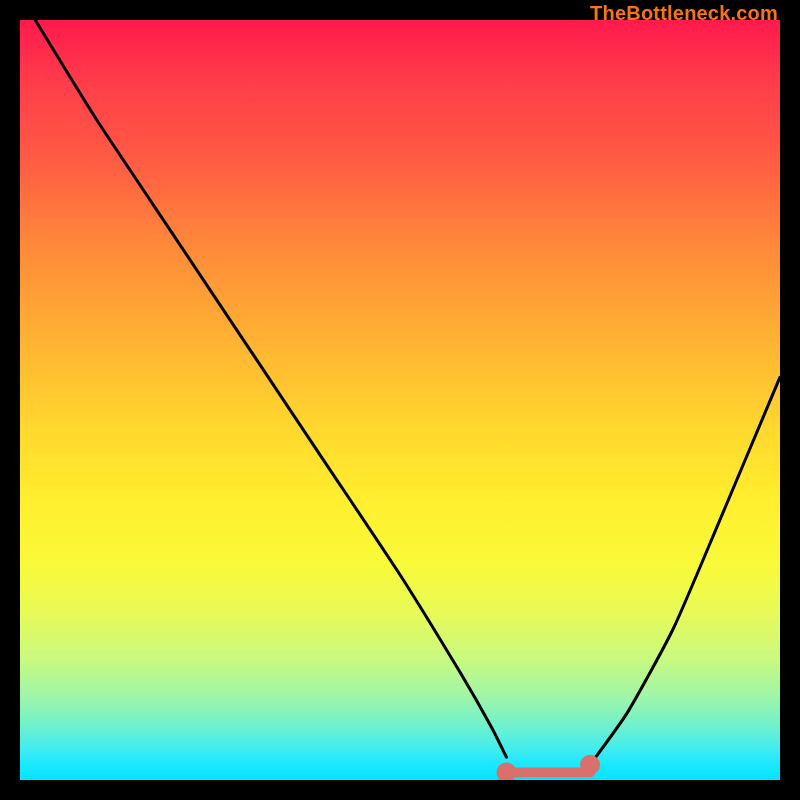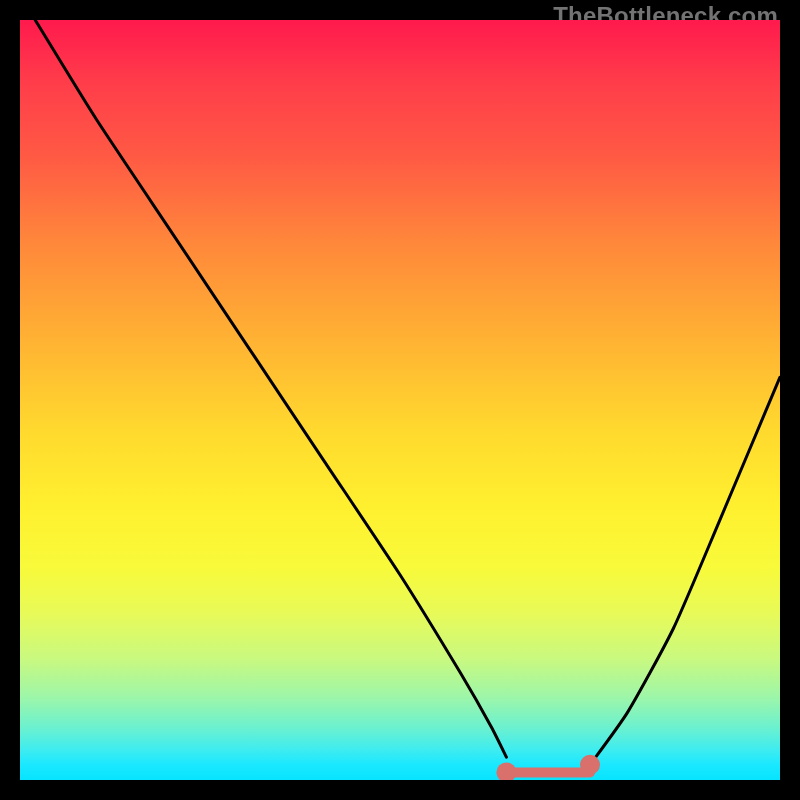--- a/index.html
+++ b/index.html
@@ -32,23 +32,23 @@
       #3fecef 96%,
       #1ae8ff 98%,
       #07e4ff 100%
     );
   }
   .watermark {
     position: absolute;
     top: 2px;
     right: 22px;
     font-family: Arial, Helvetica, sans-serif;
-    font-size: 24px;
+    font-size: 20px;
     font-weight: 600;
-    color: #737373;
+    color: #f97316;
     letter-spacing: 0.2px;
   }
   svg.curve {
     position: absolute;
     left: 0;
     top: 0;
     width: 760px;
     height: 760px;
     pointer-events: none;
   }

